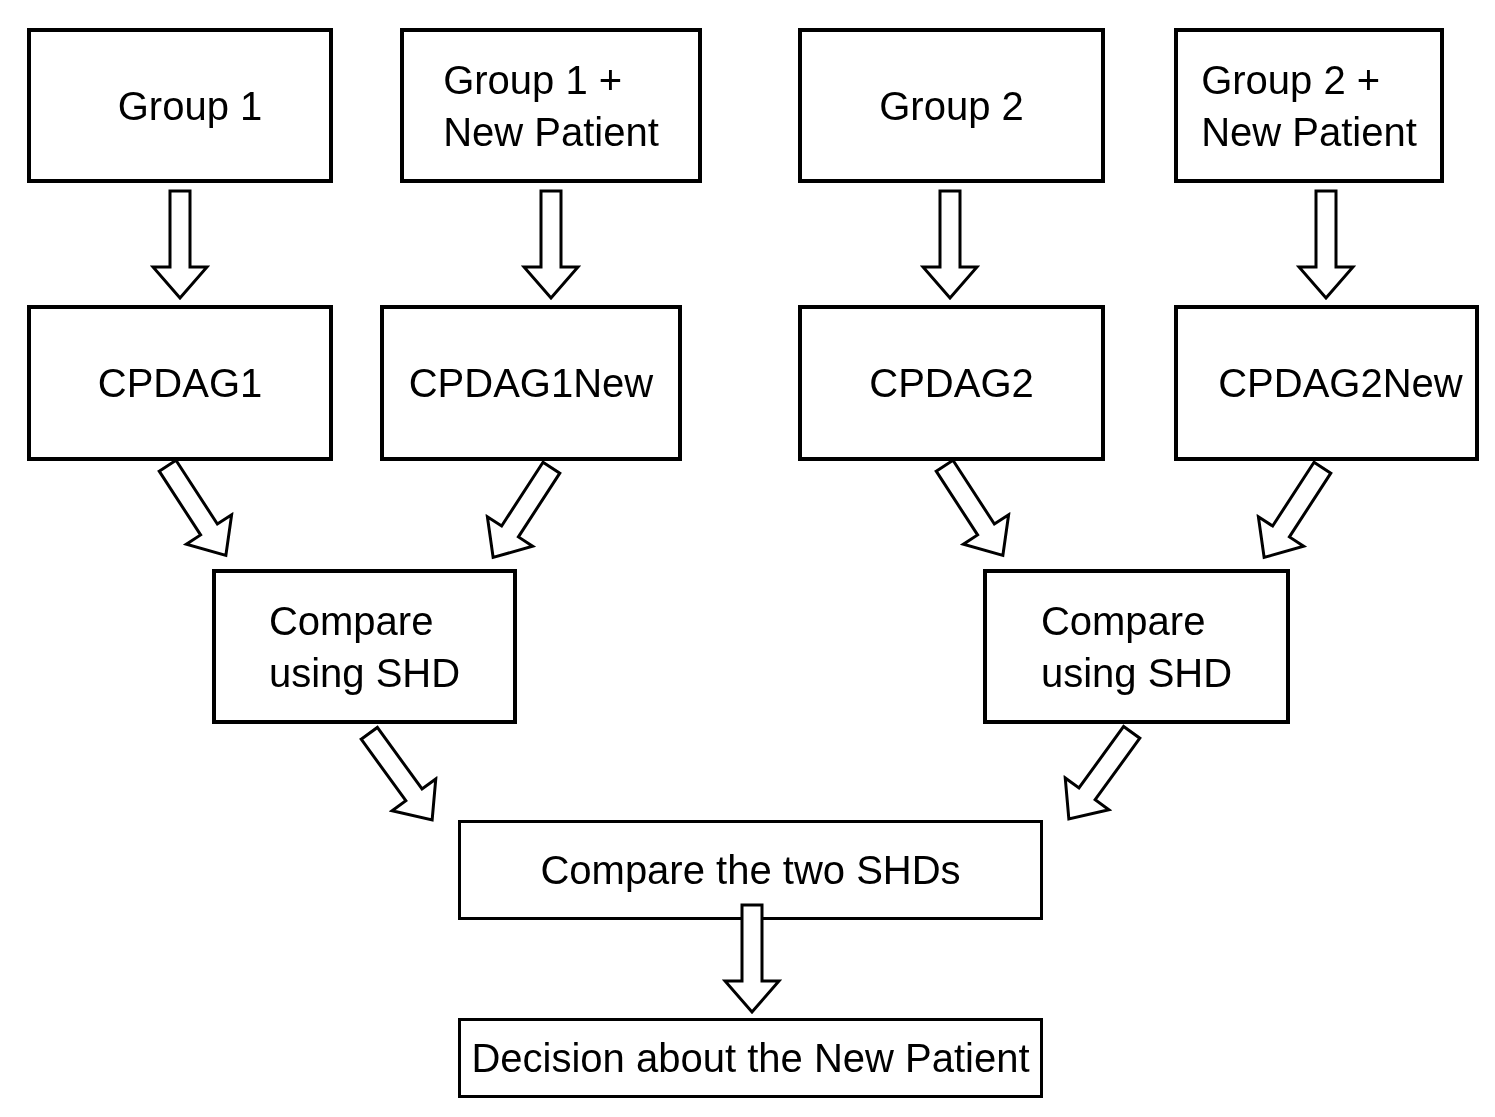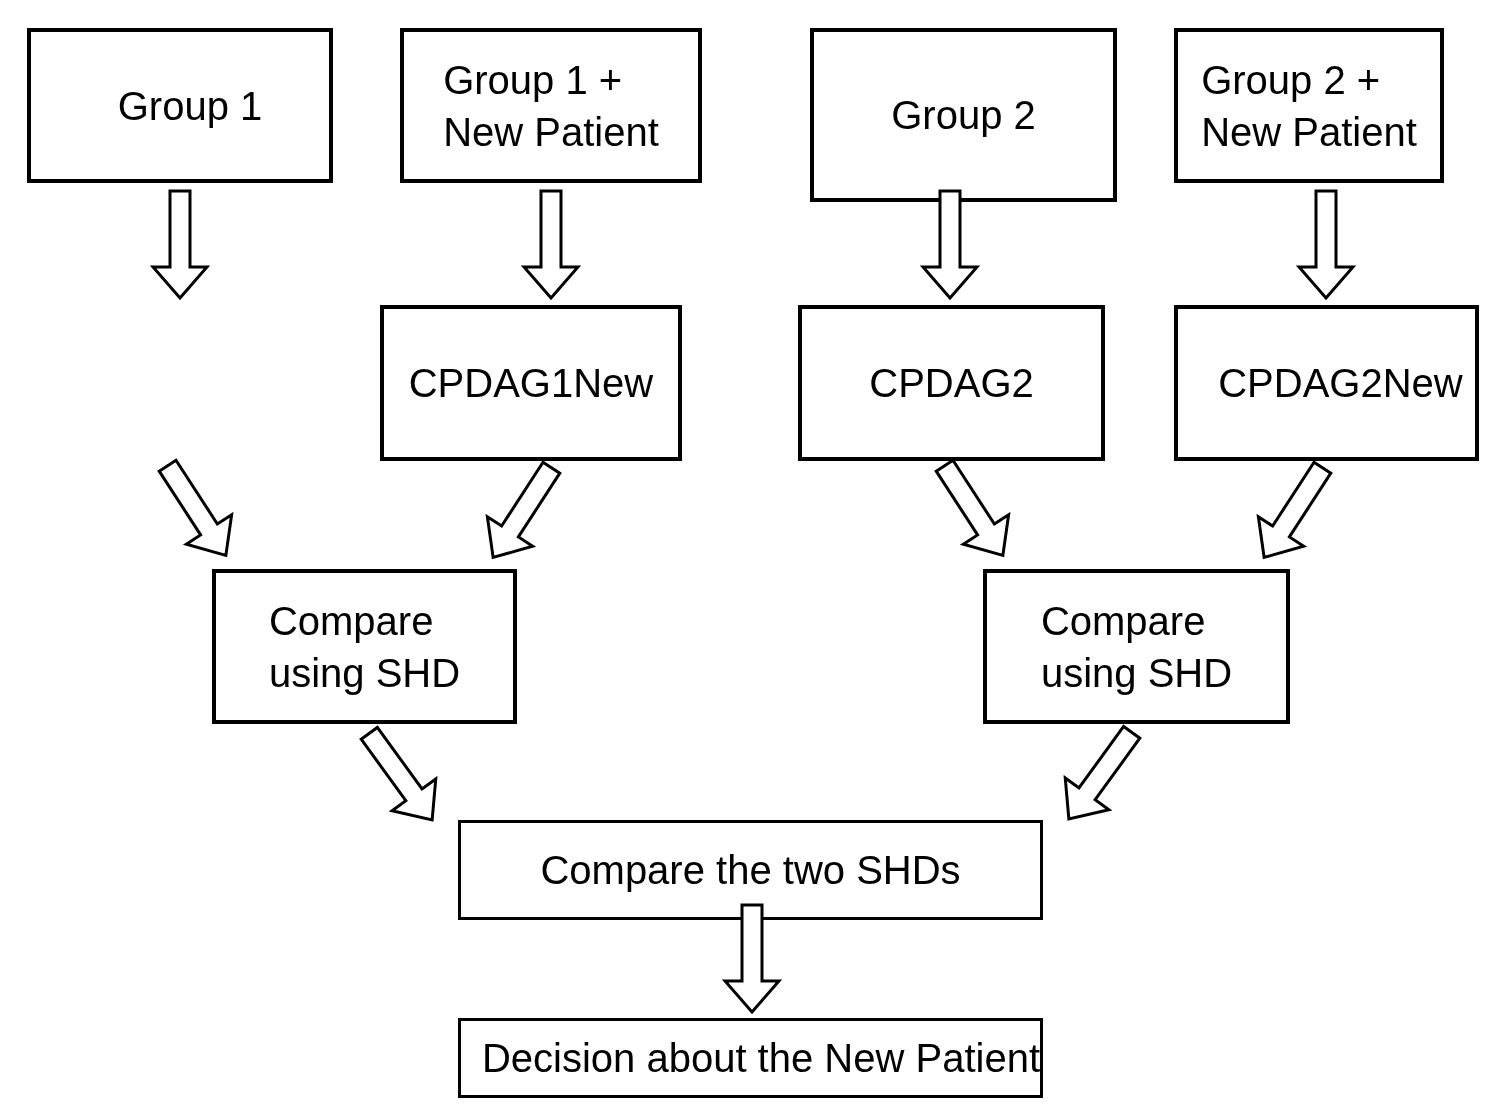--- a/index.html
+++ b/index.html
@@ -23,33 +23,33 @@
     line-height: 1.3;
     text-align: center;
   }
   .box .label { display: block; }
   .box.two-line .label { text-align: left; }
   .box.thin { border-width: 3px; }
 
   
   #group1      { left: 27px;   top: 28px;  width: 306px; height: 155px; padding-left: 20px; }
   #group1new   { left: 400px;  top: 28px;  width: 302px; height: 155px; align-items: center; }
-  #group2      { left: 798px;  top: 28px;  width: 307px; height: 174px; margin-left: 12px; }
+  #group2      { left: 798px;  top: 28px;  width: 307px; height: 155px; }
   #group2new   { left: 1174px; top: 28px;  width: 270px; height: 155px; }
   
   #cpdag1      { left: 27px;   top: 305px; width: 306px; height: 156px; }
   #cpdag1new   { left: 380px;  top: 305px; width: 302px; height: 156px; }
   #cpdag2      { left: 798px;  top: 305px; width: 307px; height: 156px; }
   #cpdag2new   { left: 1174px; top: 305px; width: 305px; height: 156px; padding-left: 28px; }
   
   #compare-left  { left: 212px; top: 569px; width: 305px; height: 155px; }
   #compare-right { left: 983px; top: 569px; width: 307px; height: 155px; }
   
   #compare-two { left: 458px; top: 820px;  width: 585px; height: 100px; text-align: right; }
-  #decision    { left: 458px; top: 1018px; width: 585px; height: 80px; justify-content: flex-end; }
+  #decision    { left: 458px; top: 1018px; width: 585px; height: 80px; }
 
   .arrow {
     position: absolute;
     width: 60px;
     height: 112px;
     overflow: visible;
   }
   #a-v1 { left: 150px;  top: 189px; }
   #a-v2 { left: 521px;  top: 189px; }
   #a-v3 { left: 920px;  top: 189px; }
@@ -100,20 +100,23 @@
   <svg class="arrow" id="a-v2">
       <use href="#block-arrow"></use>
     </svg>
   <svg class="arrow" id="a-v3">
       <use href="#block-arrow"></use>
     </svg>
   <svg class="arrow" id="a-v4">
       <use href="#block-arrow"></use>
     </svg>
 
+  <div class="box" id="cpdag1">
+    <span class="label">CPDAG1</span>
+  </div>
   <div class="box" id="cpdag1new">
     <span class="label">CPDAG1New</span>
   </div>
   <div class="box" id="cpdag2">
     <span class="label">CPDAG2</span>
   </div>
   <div class="box" id="cpdag2new">
     <span class="label">CPDAG2New</span>
   </div>
 

